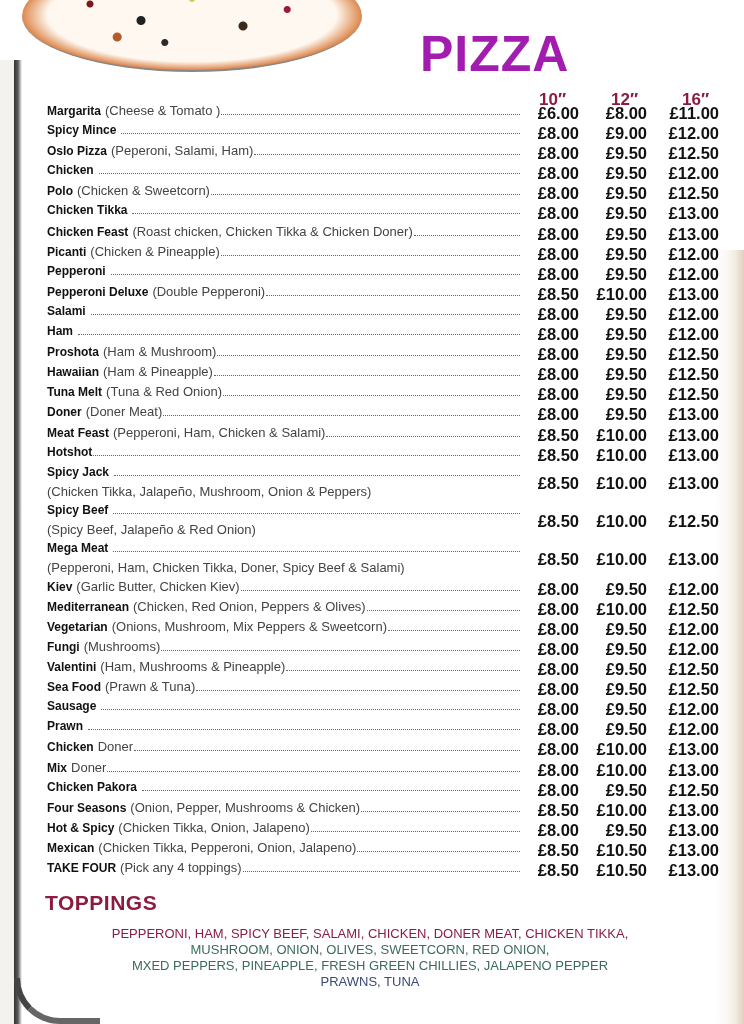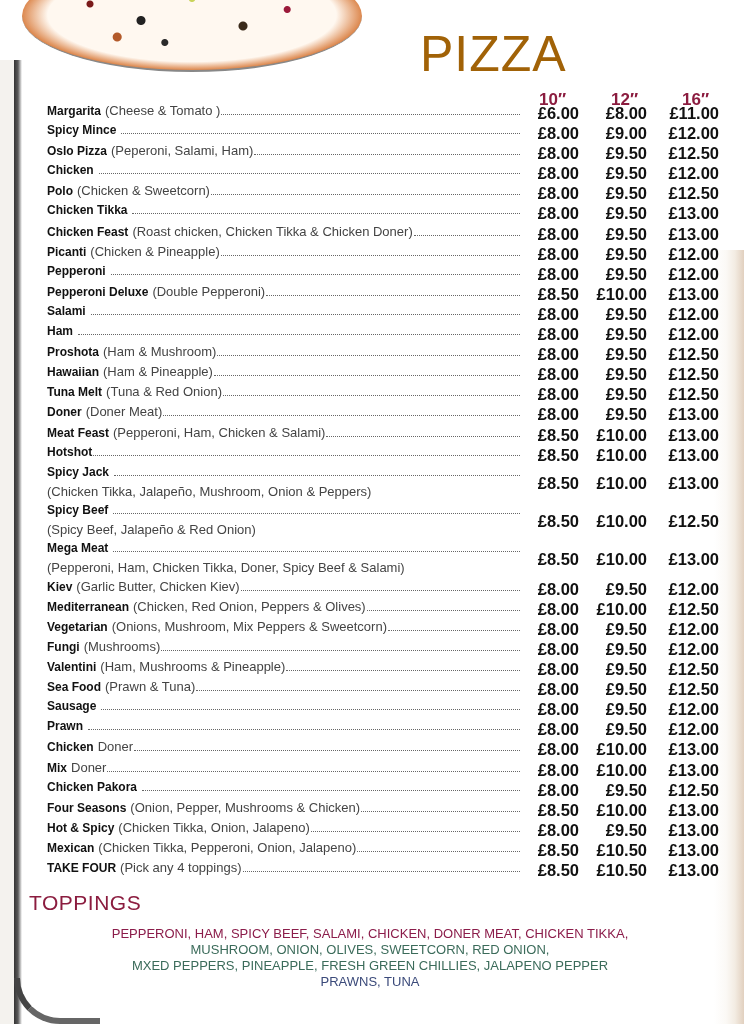--- a/index.html
+++ b/index.html
@@ -31,21 +31,21 @@
       radial-gradient(circle at 50% 35%, #c9d35a 0 3px, transparent 4px),
       radial-gradient(circle at 65% 60%, #3a2a1a 0 4px, transparent 5px),
       radial-gradient(circle at 78% 45%, #9b1a3a 0 3px, transparent 4px),
       radial-gradient(circle at 42% 75%, #2b2b2b 0 3px, transparent 4px),
       radial-gradient(circle at 28% 70%, #b35a2a 0 4px, transparent 5px),
       radial-gradient(ellipse at 50% 50%, #fff8f0 0 60%, #d87a3a 72%, #b4482a 80%, #ffffff 84%);
     border-bottom: 2px solid #888;
   }
   .title {
     position: absolute; left: 420px; top: 26px;
-    font-size: 50px; font-weight: normal; color: #a16207;
+    font-size: 50px; font-weight: bold; color: #a21caf;
     letter-spacing: 1px; line-height: 56px;
   }
   .size-headers { position: absolute; top: 90px; left: 0; width: 676px; height: 20px; }
   .size-headers span {
     position: absolute; font-weight: bold; font-size: 17px; color: #8b1c3f;
   }
   .menu { position: absolute; left: 47px; top: 103px; width: 680px; }
   .row { position: relative; height: 20.1px; }
   .row.tall { height: 38px; }
   .name-line {
@@ -62,22 +62,22 @@
   }
   .price {
     position: absolute; font-weight: bold; font-size: 16.5px; color: #111;
     text-align: right; width: 60px; top: 1px;
   }
   .tall .price { top: 9px; }
   .p10 { left: 472px; }
   .p12 { left: 540px; }
   .p16 { left: 610px; width: 62px; }
   .toppings-title {
-    position: absolute; left: 29px; top: 891px;
-    font-size: 21px; font-weight: normal; color: #8b1c3f; letter-spacing: 0.5px;
+    position: absolute; left: 45px; top: 891px;
+    font-size: 21px; font-weight: bold; color: #8b1c3f; letter-spacing: 0.5px;
   }
   .toppings { position: absolute; left: 60px; top: 926px; width: 620px; text-align: center; }
   .toppings div { font-size: 13px; line-height: 16px; white-space: nowrap; }
   .meat { color: #8b1c4a; }
   .veg { color: #3b6b5a; }
   .sea { color: #3b4a7a; }
 </style>
 </head>
 <body>
 

